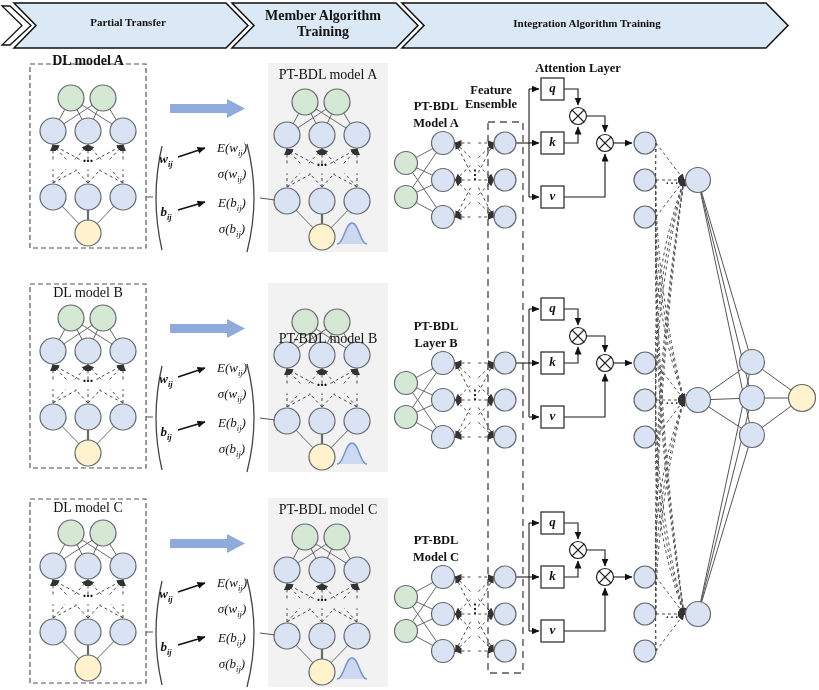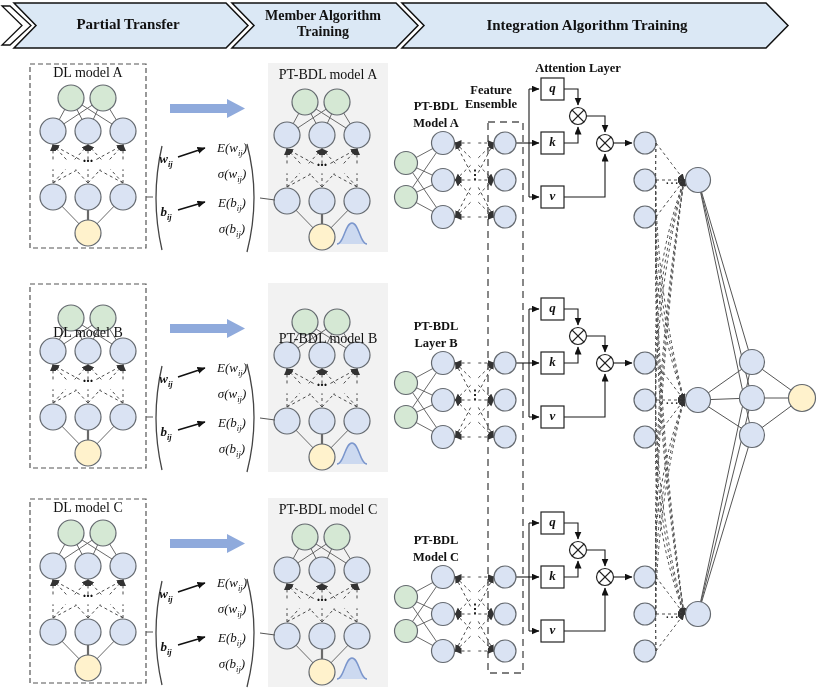--- a/index.html
+++ b/index.html
@@ -1,21 +1,21 @@
 <!DOCTYPE html>
 <html><head>
 <meta charset="utf-8">
 <style>
   html,body{margin:0;padding:0;background:#fff;}
   .stage{position:relative;width:819px;height:690px;background:#ffffff;overflow:hidden;
          font-family:"Liberation Serif","DejaVu Serif",serif;}
   .stage svg{position:absolute;left:0;top:0;}
   .lbl{position:absolute;color:#111;text-align:center;line-height:1.12;z-index:5;}
   .b{font-weight:700}.i{font-style:italic}.bi{font-weight:700;font-style:italic}
-  .s12{font-size:12.5px}.s13{font-size:13px}.s14{font-size:14px}.s15{font-size:15px}
+  .s12{font-size:12.5px}.s13{font-size:13px}.s14{font-size:14px}.s15{font-size:11px}
   .lbl sub{font-size:8.5px;font-style:italic;}
 </style>
 </head>
 <body>
 
 <div class="stage">
   <svg id="diagram" width="819" height="690" viewBox="0 0 819 690">
       <defs>
         <marker id="ma" markerWidth="9" markerHeight="8" refX="7.5" refY="3.5" orient="auto" markerUnits="userSpaceOnUse">
           <path d="M0,0L8,3.5L0,7Z" fill="#111"></path>
@@ -506,38 +506,38 @@
         <circle cx="752" cy="435" r="12.5" fill="#dae3f3" stroke="#64696f" stroke-width="1.2"></circle>
         <circle cx="802" cy="398" r="13.5" fill="#fff2cc" stroke="#64696f" stroke-width="1.2"></circle>
       </g>
     </svg>
   <div id="labels">
       <div class="lbl b s15" style="left: 28px; top: 16px; width: 200px;"><span>Partial Transfer</span></div>
       <div class="lbl b s14" style="left: 258px; top: 8px; width: 130px;"><span>Member Algorithm Training</span></div>
       <div class="lbl b s15" style="left: 437px; top: 17px; width: 300px;"><span>Integration Algorithm Training</span></div>
       <div class="lbl b s12" style="left: 506px; top: 61px; width: 144px;"><span>Attention Layer</span></div>
       <div class="lbl b s12" style="left: 453px; top: 83px; width: 76px;"><span>Feature Ensemble</span></div>
-      <div class="lbl s14" style="left: 28px; top: 65px; width: 120px;"><span>DL model A</span></div>
+      <div class="lbl s14" style="left: 28px; top: 53px; width: 120px; font-weight: bold;"><span>DL model A</span></div>
       <div class="lbl s14" style="left: 268px; top: 67px; width: 120px;"><span>PT-BDL model A</span></div>
       <div class="lbl b s14" style="left: 73px; top: 150px; width: 30px;"><span>...</span></div>
       <div class="lbl b s14" style="left: 307px; top: 154px; width: 30px;"><span>...</span></div>
       <div class="lbl bi s13" style="left: 146px; top: 152px; width: 40px;"><span>w</span><sub>ij</sub></div>
       <div class="lbl bi s13" style="left: 146px; top: 205px; width: 40px;"><span>b</span><sub>ij</sub></div>
       <div class="lbl i s13" style="left: 203px; top: 141px; width: 58px;"><span>E(w</span><sub>ij</sub><span>)</span></div>
       <div class="lbl i s13" style="left: 203px; top: 167px; width: 58px;"><span>σ(w</span><sub>ij</sub><span>)</span></div>
       <div class="lbl i s13" style="left: 203px; top: 196px; width: 58px;"><span>E(b</span><sub>ij</sub><span>)</span></div>
       <div class="lbl i s13" style="left: 203px; top: 222px; width: 58px;"><span>σ(b</span><sub>ij</sub><span>)</span></div>
       <div class="lbl b s12" style="left: 394px; top: 99px; width: 84px;"><span>PT-BDL</span></div>
       <div class="lbl b s12" style="left: 394px; top: 116px; width: 84px;"><span>Model A</span></div>
       <div class="lbl bi s13" style="left: 541px; top: 81px; width: 23px;"><span>q</span></div>
       <div class="lbl bi s13" style="left: 541px; top: 135px; width: 23px;"><span>k</span></div>
       <div class="lbl bi s13" style="left: 541px; top: 189px; width: 23px;"><span>v</span></div>
       <div class="lbl b s13" style="left: 466px; top: 168px; width: 18px;"><span>⋮</span></div>
       <div class="lbl s14" style="left: 659px; top: 172px; width: 26px;"><span>…</span></div>
-      <div class="lbl s14" style="left: 28px; top: 285px; width: 120px; margin-top: 40px;"><span>DL model B</span></div>
+      <div class="lbl s14" style="left: 28px; top: 285px; width: 120px;"><span>DL model B</span></div>
       <div class="lbl s14" style="left: 268px; top: 287px; width: 120px; margin-top: 44px;"><span>PT-BDL model B</span></div>
       <div class="lbl b s14" style="left: 73px; top: 370px; width: 30px;"><span>...</span></div>
       <div class="lbl b s14" style="left: 307px; top: 374px; width: 30px;"><span>...</span></div>
       <div class="lbl bi s13" style="left: 146px; top: 372px; width: 40px;"><span>w</span><sub>ij</sub></div>
       <div class="lbl bi s13" style="left: 146px; top: 425px; width: 40px;"><span>b</span><sub>ij</sub></div>
       <div class="lbl i s13" style="left: 203px; top: 361px; width: 58px;"><span>E(w</span><sub>ij</sub><span>)</span></div>
       <div class="lbl i s13" style="left: 203px; top: 387px; width: 58px;"><span>σ(w</span><sub>ij</sub><span>)</span></div>
       <div class="lbl i s13" style="left: 203px; top: 416px; width: 58px;"><span>E(b</span><sub>ij</sub><span>)</span></div>
       <div class="lbl i s13" style="left: 203px; top: 442px; width: 58px;"><span>σ(b</span><sub>ij</sub><span>)</span></div>
       <div class="lbl b s12" style="left: 394px; top: 319px; width: 84px;"><span>PT-BDL</span></div>

